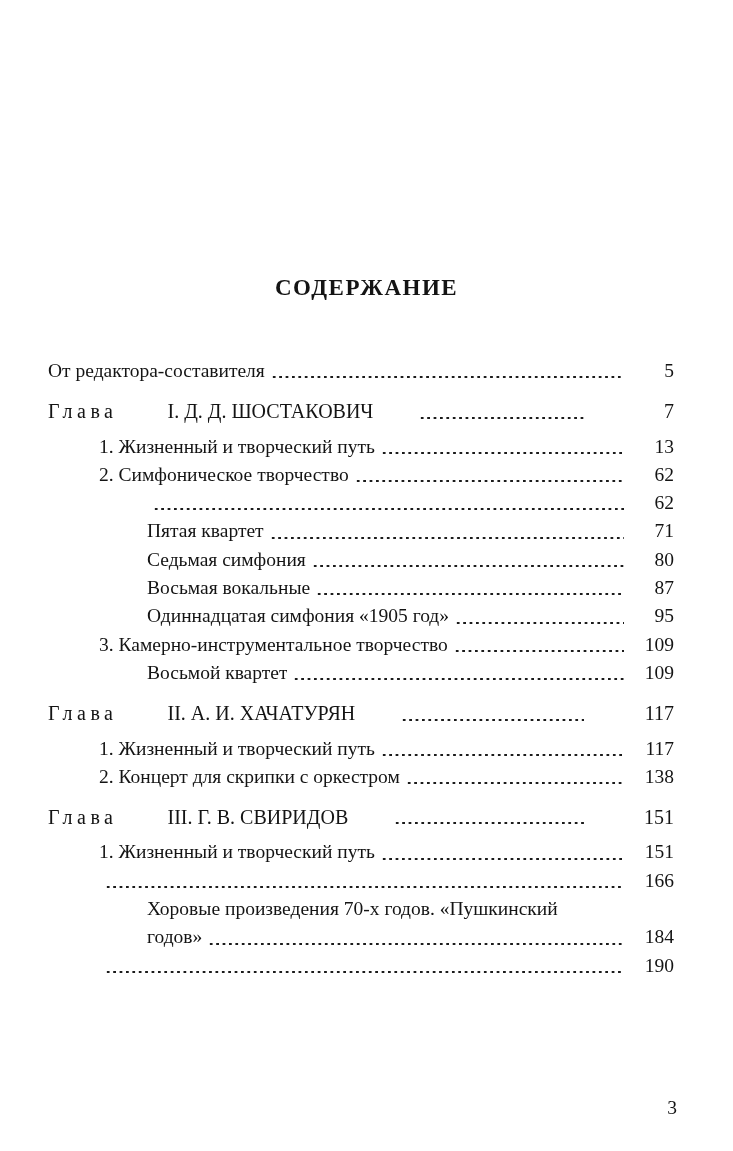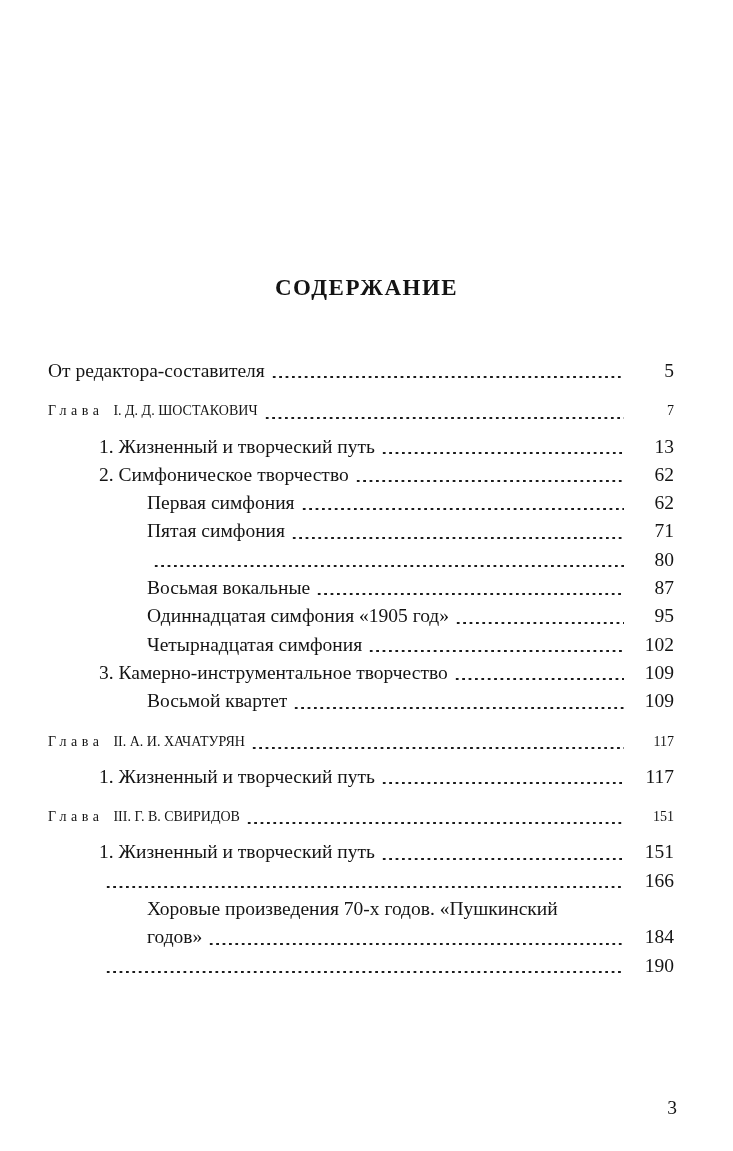--- a/index.html
+++ b/index.html
@@ -28,21 +28,21 @@
   }
   .row {
     display: flex;
     align-items: baseline;
     font-size: 19.5px;
     line-height: 28.3px;
     white-space: nowrap;
   }
   .lv1 { padding-left: 51px; }
   .lv2 { padding-left: 99px; }
-  .chapter { font-size: 14px; margin-top: 11px; }
+  .chapter { font-size: 20px; margin-top: 11px; gap: 40px; }
   .after-chapter { margin-top: 7px; }
   .gap-top { margin-top: 12px; }
   .chapter-word { letter-spacing: 4.5px; margin-right: 10px; }
   .lbl { flex: 0 1 auto; overflow: hidden; }
   .leader {
     flex: 1 1 10px;
     min-width: 0;
     height: 4px;
     align-self: flex-end;
     margin: 0 6px 6px 6px;
@@ -92,53 +92,48 @@
       <span class="pg">13</span>
     </div>
 
     <div class="row lv1">
       <span class="lbl">2. Симфоническое творчество</span>
       <span class="leader"></span>
       <span class="pg">62</span>
     </div>
 
     <div class="row lv2">
-      <span class="lbl">Первая симфония</span>
       <span class="leader"></span>
       <span class="pg">62</span>
     </div>
 
     <div class="row lv2">
-      <span class="lbl">Пятая симфония</span>
+      <span class="lbl">Пятая квартет</span>
       <span class="leader"></span>
       <span class="pg">71</span>
     </div>
 
     <div class="row lv2">
+      <span class="lbl">Седьмая симфония</span>
       <span class="leader"></span>
       <span class="pg">80</span>
     </div>
 
     <div class="row lv2">
       <span class="lbl">Восьмая вокальные</span>
       <span class="leader"></span>
       <span class="pg">87</span>
     </div>
 
     <div class="row lv2">
       <span class="lbl">Одиннадцатая симфония «1905 год»</span>
       <span class="leader"></span>
       <span class="pg">95</span>
     </div>
 
-    <div class="row lv2">
-      <span class="lbl">Четырнадцатая симфония</span>
-      <span class="leader"></span>
-      <span class="pg">102</span>
-    </div>
 
     <div class="row lv1">
       <span class="lbl">3. Камерно-инструментальное творчество</span>
       <span class="leader"></span>
       <span class="pg">109</span>
     </div>
 
     <div class="row lv2">
       <span class="lbl">Восьмой квартет</span>
       <span class="leader"></span>
@@ -151,20 +146,25 @@
       <span class="leader"></span>
       <span class="pg">117</span>
     </div>
 
     <div class="row lv1 after-chapter">
       <span class="lbl">1. Жизненный и творческий путь</span>
       <span class="leader"></span>
       <span class="pg">117</span>
     </div>
 
+    <div class="row lv1">
+      <span class="lbl">2. Концерт для скрипки с оркестром</span>
+      <span class="leader"></span>
+      <span class="pg">138</span>
+    </div>
 
     <div class="row lv0 chapter gap-top">
       <span class="chapter-word">Глава</span>
       <span class="lbl">III. Г. В. СВИРИДОВ</span>
       <span class="leader"></span>
       <span class="pg">151</span>
     </div>
 
     <div class="row lv1 after-chapter">
       <span class="lbl">1. Жизненный и творческий путь</span>

